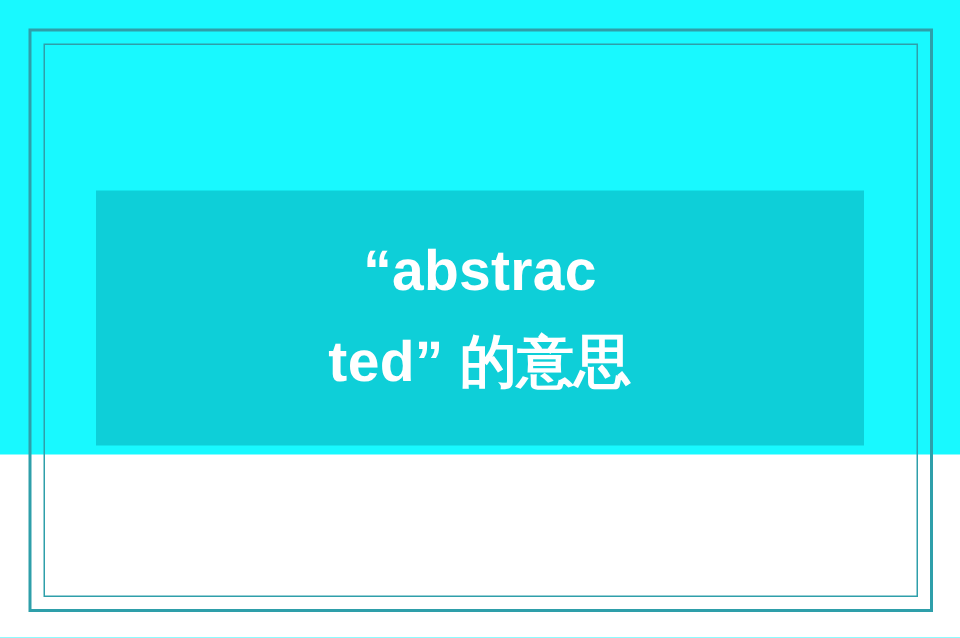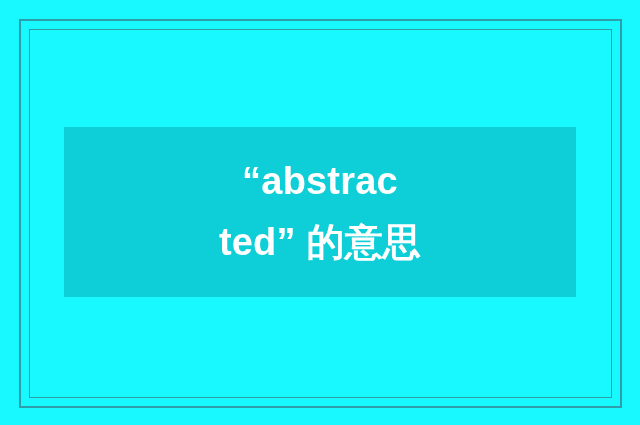--- a/index.html
+++ b/index.html
@@ -9,21 +9,21 @@
   body {
     width: 640px;
     height: 425px;
     overflow: hidden;
     font-family: "Liberation Sans", sans-serif;
   }
 
   .canvas {
     position: relative;
     width: 640px;
-    height: 425px;
+    height: 303px;
     background: #18F9FF;
     box-sizing: border-box;
   }
 
   
   .frame-outer {
     position: absolute;
     left: 19px;
     top: 19px;
     width: 603px;

